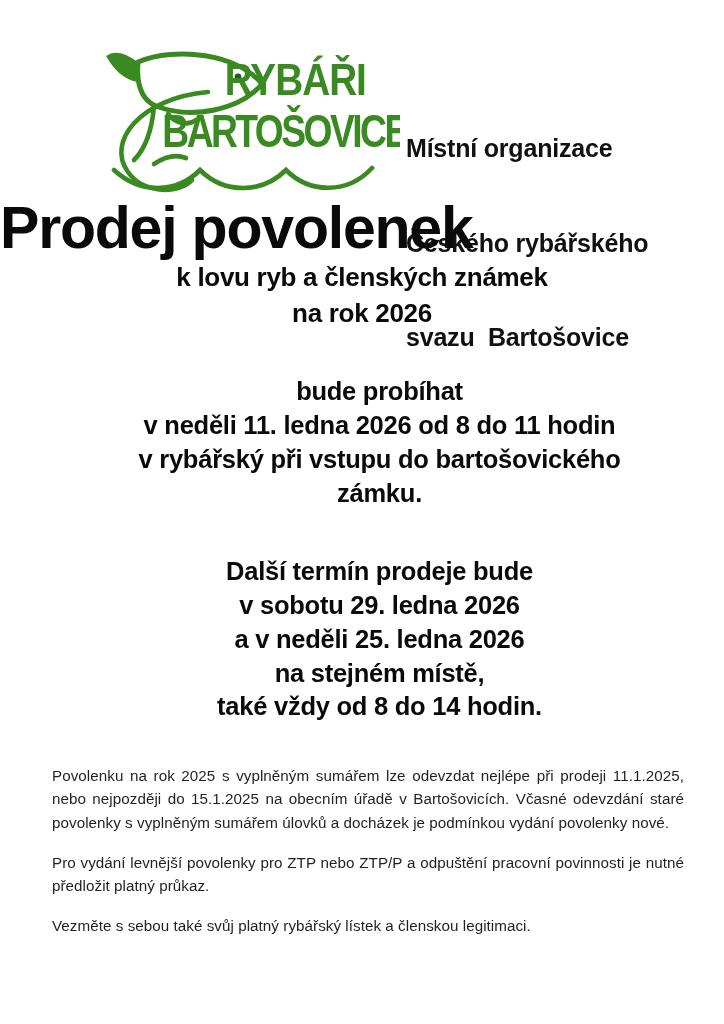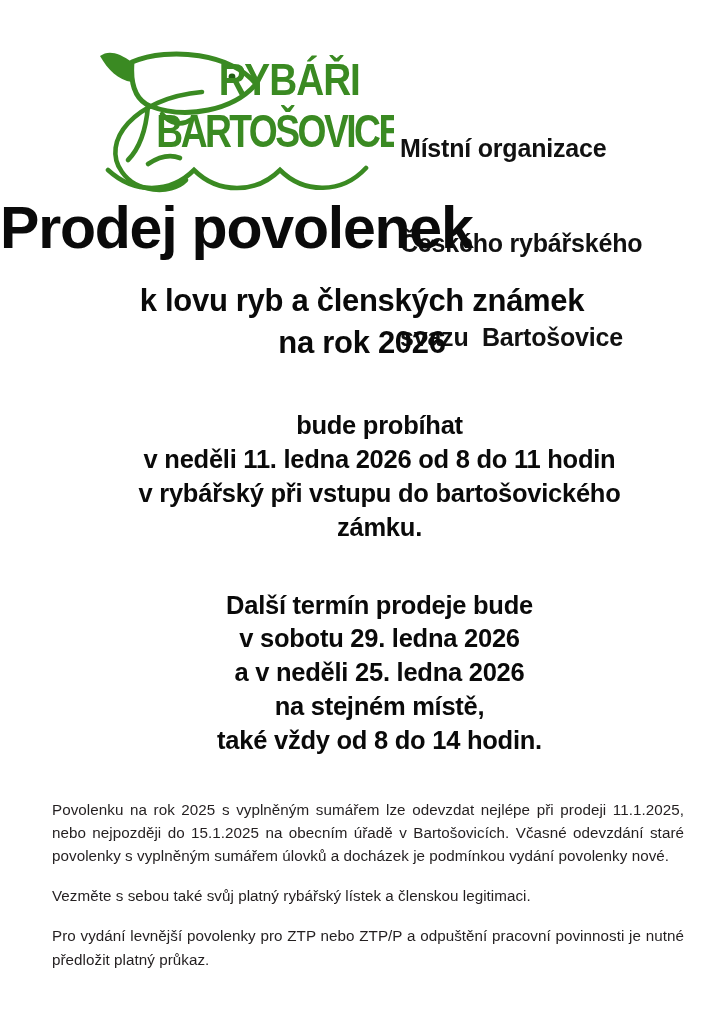--- a/index.html
+++ b/index.html
@@ -20,21 +20,21 @@
     width: 724px;
     height: 1024px;
     position: relative;
     box-sizing: border-box;
   }
 
   
   .header {
     display: flex;
     align-items: flex-start;
-    padding: 44px 0 0 12px;
+    padding: 44px 0 0 18px;
     height: 160px;
     box-sizing: border-box;
   }
   .logo-wrap {
     width: 320px;
     margin-left: 62px;
     flex: 0 0 auto;
     position: relative;
   }
   .logo-svg {
@@ -61,23 +61,22 @@
     font-size: 59px;
     line-height: 1.05;
     letter-spacing: -1.2px;
     margin-top: 38px;
     color: #0a0a0a;
   }
 
   .subtitle {
     text-align: center;
     font-weight: bold;
-    font-size: 31px;
+    font-size: 26px;
     line-height: 1.37;
-    margin-top: 20px;
     letter-spacing: -0.3px;
     color: #0a0a0a;
   }
   .subtitle-line { display: block; }
 
   
   .term-block {
     text-align: center;
     font-weight: bold;
     font-size: 25.5px;
@@ -163,17 +162,17 @@
   <div class="term-block second">
     <span class="term-line">Další termín prodeje bude</span>
     <span class="term-line">v sobotu 29. ledna 2026</span>
     <span class="term-line">a v neděli 25. ledna 2026</span>
     <span class="term-line">na stejném místě,</span>
     <span class="term-line">také vždy od 8 do 14 hodin.</span>
   </div>
 
   <div class="body-copy">
     <p class="body-par">Povolenku na rok 2025 s vyplněným sumářem lze odevzdat nejlépe při prodeji 11.1.2025, nebo nejpozději do 15.1.2025 na obecním úřadě v Bartošovicích. Včasné odevzdání staré povolenky s vyplněným sumářem úlovků a docházek je podmínkou vydání povolenky nové.</p>
+    <p class="body-par">Pro vydání levnější povolenky pro ZTP nebo ZTP/P a odpuštění pracovní povinnosti je nutné předložit platný průkaz.</p>
     <p class="body-par">Vezměte s sebou také svůj platný rybářský lístek a členskou legitimaci.</p>
-    <p class="body-par">Pro vydání levnější povolenky pro ZTP nebo ZTP/P a odpuštění pracovní povinnosti je nutné předložit platný průkaz.</p>
   </div>
 
 </div>
 
 </body></html>

